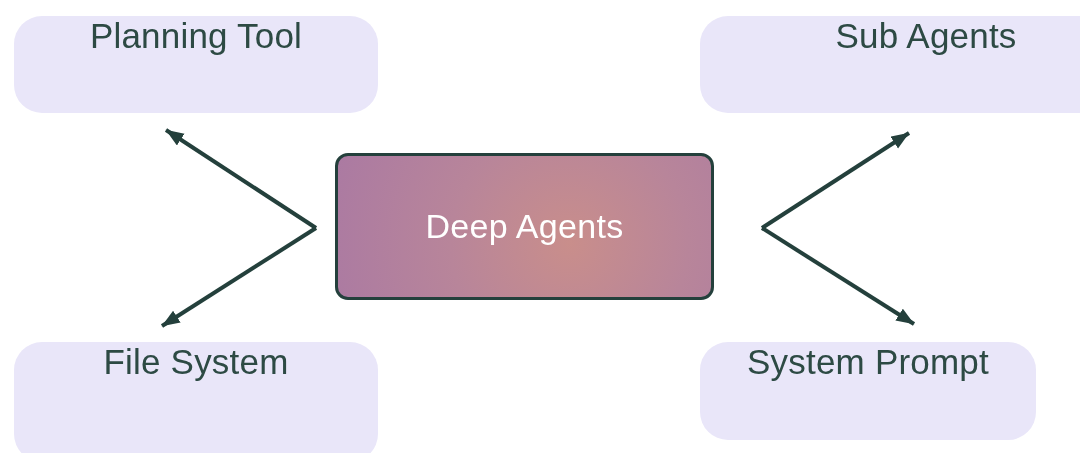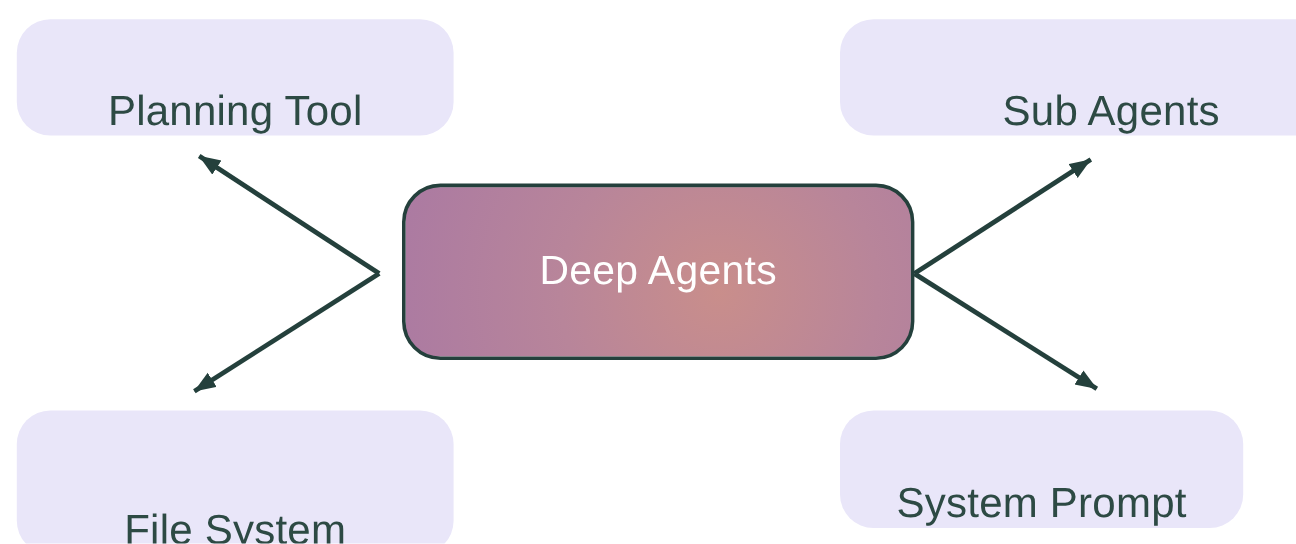--- a/index.html
+++ b/index.html
@@ -18,42 +18,42 @@
     position: absolute;
     inset: 0;
     width: 1080px;
     height: 453px;
   }
   .node {
     position: absolute;
     background: var(--node-bg, #e9e6f9);
     border-radius: 28px;
     display: flex;
-    align-items: flex-end;
+    align-items: flex-start;
     justify-content: center;
     color: var(--node-text, #2d4a44);
     font-size: 35px;
     font-weight: 500;
     letter-spacing: 0.2px;
     white-space: nowrap;
   }
   .node-top-left     { left: 14px;  top: 16px;  width: 364px; height: 97px; }
   .node-top-right    { left: 700px; top: 16px;  width: 360px; height: 97px; padding-left: 46px; }
   .node-bottom-left  { left: 14px;  top: 342px; width: 364px; height: 120px; }
   .node-bottom-right { left: 700px; top: 342px; width: 336px; height: 98px; }
 
   .center-node {
     position: absolute;
     left: 335px;
     top: 153px;
-    width: 427px;
+    width: 379px;
     height: 147px;
     box-sizing: border-box;
     border: 3px solid var(--center-border, #24403c);
-    border-radius: 32px;
+    border-radius: 13px;
     background:
       radial-gradient(circle at 62% 62%,
         var(--center-gradient-warm, #c98e8b) 0%,
         var(--center-gradient-mid, #b8859a) 48%,
         var(--center-gradient-edge, #ab7aa2) 100%);
     display: flex;
     align-items: center;
     justify-content: center;
     color: var(--center-text, #ffffff);
     font-size: 34px;

